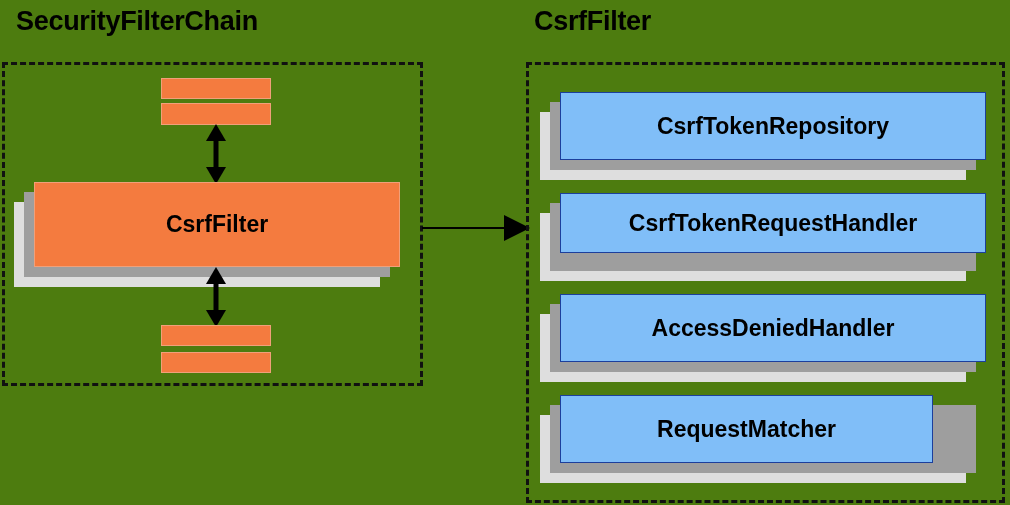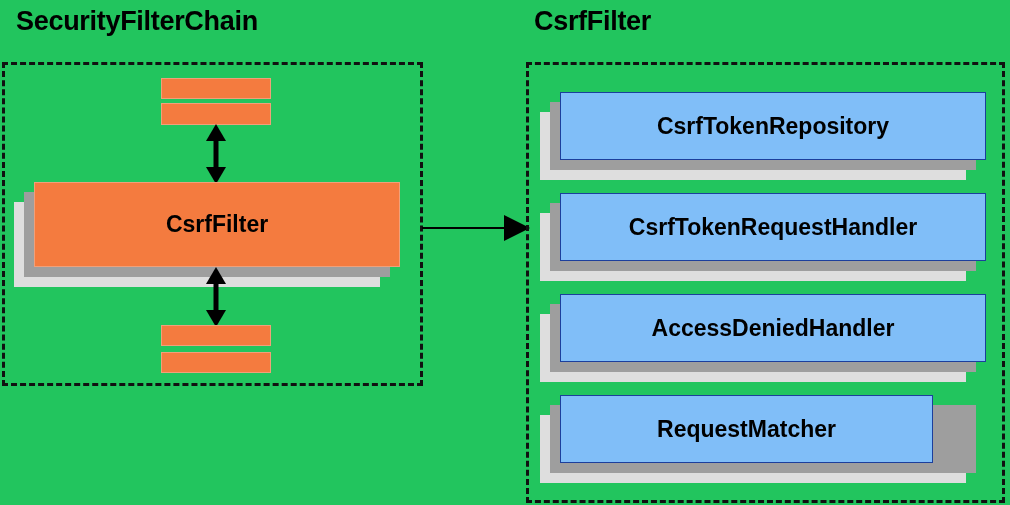--- a/index.html
+++ b/index.html
@@ -8,21 +8,21 @@
     padding: 0;
     background: #ffffff;
   }
   body {
     font-family: "Liberation Sans", sans-serif;
   }
   #diagram {
     position: relative;
     width: 1010px;
     height: 505px;
-    background: #22c55e;
+    background: #4d7c0f;
     overflow: hidden;
   }
 
   
   .panel-title {
     position: absolute;
     font-family: "Liberation Sans", sans-serif;
     font-weight: bold;
     font-size: 27px;
     line-height: 1;
@@ -134,21 +134,21 @@
 
   <div class="node node-blue" style="left:540px; top:92px; width:466px; height:88px;">
     <div class="shadow-far" style="left:0px; top:20px; width:426px; height:68px;"></div>
     <div class="shadow-near" style="left:10px; top:10px; width:426px; height:68px;"></div>
     <div class="face" style="left:20px; top:0px; width:426px; height:68px; font-size:23px;">CsrfTokenRepository</div>
   </div>
 
   <div class="node node-blue" style="left:540px; top:193px; width:466px; height:88px;">
     <div class="shadow-far" style="left:0px; top:20px; width:426px; height:68px;"></div>
     <div class="shadow-near" style="left:10px; top:10px; width:426px; height:68px;"></div>
-    <div class="face" style="left:20px; top:0px; width:426px; height:68px; font-size:23px;">CsrfTokenRequestHandler</div>
+    <div class="face" style="left:20px; top:0px; width:426px; height:60px; font-size:23px;">CsrfTokenRequestHandler</div>
   </div>
 
   <div class="node node-blue" style="left:540px; top:294px; width:466px; height:88px;text-decoration:underline;">
     <div class="shadow-far" style="left:0px; top:20px; width:426px; height:68px;"></div>
     <div class="shadow-near" style="left:10px; top:10px; width:426px; height:68px;"></div>
     <div class="face" style="left:20px; top:0px; width:426px; height:68px; font-size:23px;">AccessDeniedHandler</div>
   </div>
 
   <div class="node node-blue" style="left:540px; top:395px; width:466px; height:88px;">
     <div class="shadow-far" style="left:0px; top:20px; width:426px; height:68px;"></div>

